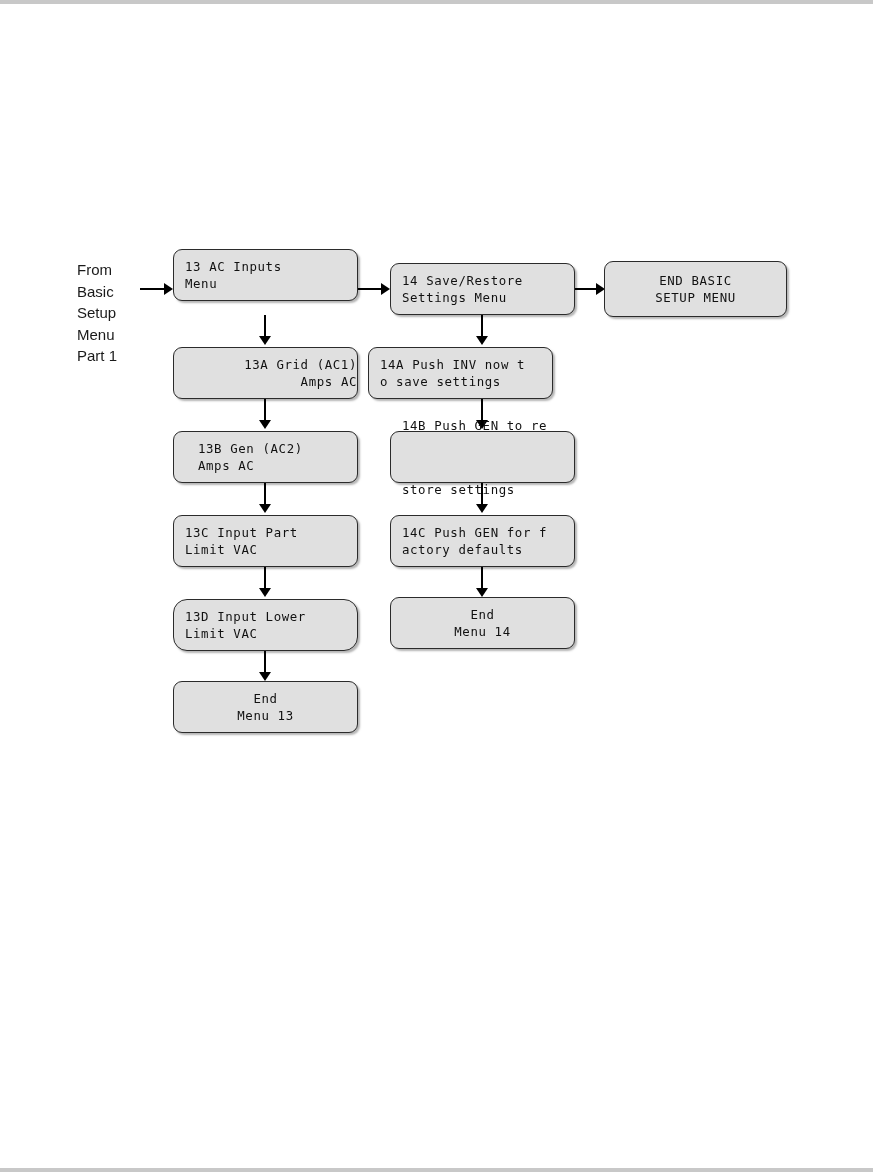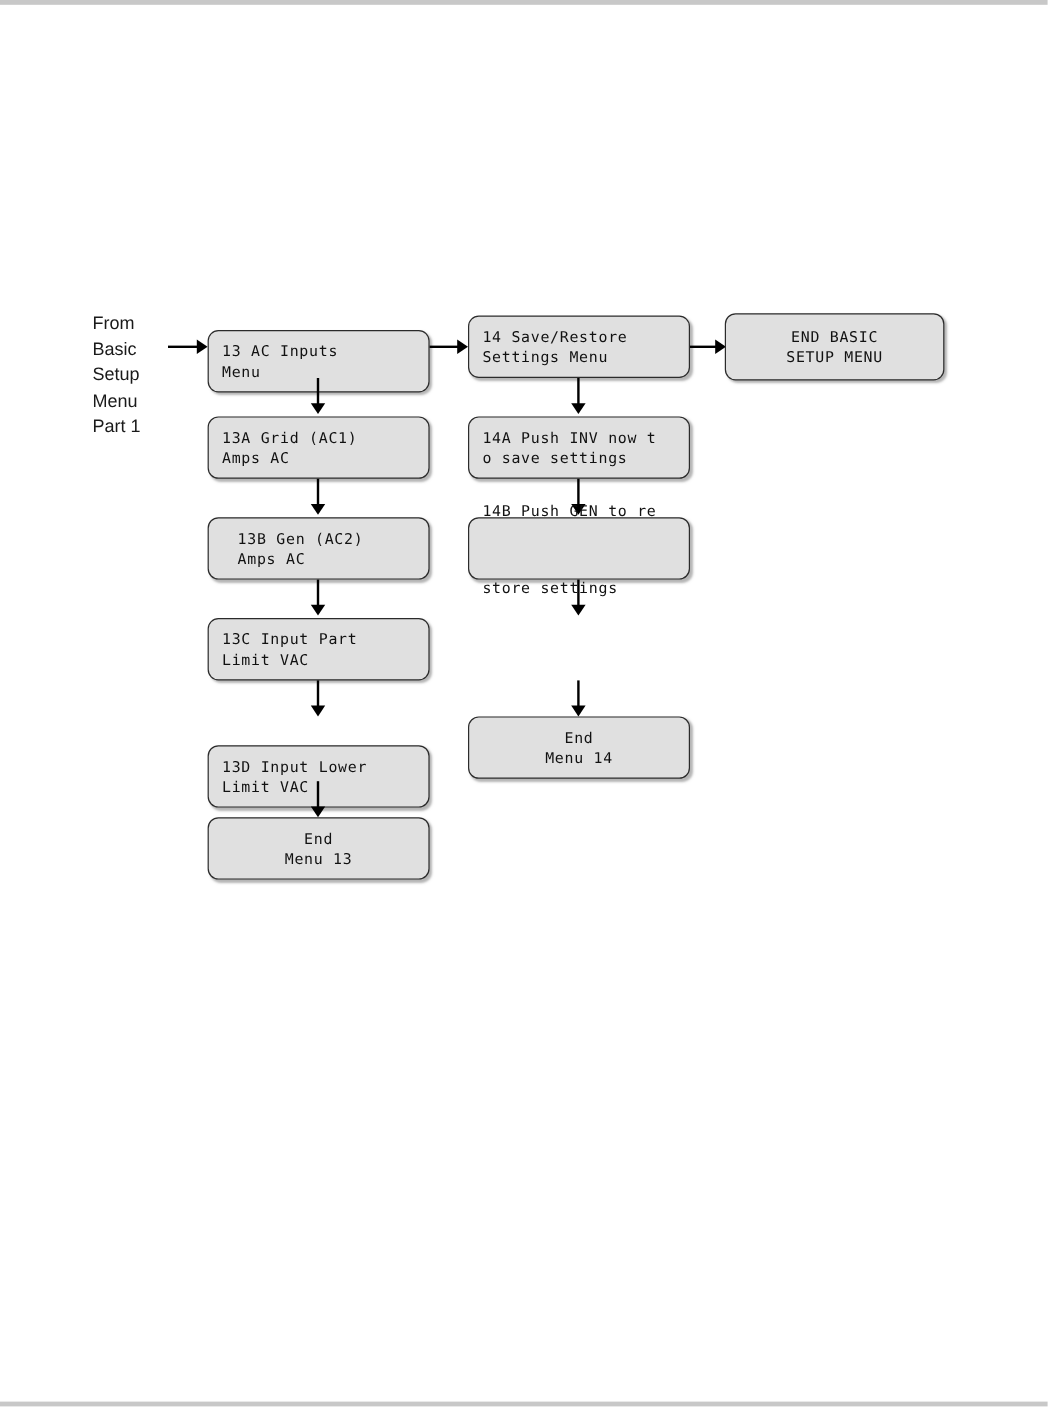--- a/index.html
+++ b/index.html
@@ -120,29 +120,29 @@
 
   <div class="entry-label">From
 Basic
 Setup
 Menu
 Part 1</div>
 
   <div class="conn-h" style="left:140px; top:288px; width:26px;"></div>
   <div class="arrowhead-right" style="left:164px; top:283px;"></div>
 
-  <div class="node align-left" style="left:173px; top:275px;">
+  <div class="node align-left" style="left:173px; top:249px;">
     <span class="line">13 AC Inputs</span>
     <span class="line">Menu</span>
   </div>
 
   <div class="conn-v" style="left:264px; top:315px; height:23px;"></div>
   <div class="arrowhead-down" style="left:259px; top:336px;"></div>
 
-  <div class="node align-left" style="left:173px; top:347px;">
+  <div class="node align-left" style="left:173px; top:347px;align-items:flex-end;">
     <span class="line">13A Grid (AC1)</span>
     <span class="line">Amps AC</span>
   </div>
 
   <div class="conn-v" style="left:264px; top:399px; height:23px;"></div>
   <div class="arrowhead-down" style="left:259px; top:420px;"></div>
 
   <div class="node align-left" style="left:173px; top:431px;padding-left:24px;">
     <span class="line">13B Gen (AC2)</span>
     <span class="line">Amps AC</span>
@@ -152,21 +152,21 @@
   <div class="arrowhead-down" style="left:259px; top:504px;"></div>
 
   <div class="node align-left" style="left:173px; top:515px;">
     <span class="line">13C Input Part</span>
     <span class="line">Limit VAC</span>
   </div>
 
   <div class="conn-v" style="left:264px; top:567px; height:23px;"></div>
   <div class="arrowhead-down" style="left:259px; top:588px;"></div>
 
-  <div class="node align-left" style="left:173px; top:621px;">
+  <div class="node align-left" style="left:173px; top:599px;border-radius:14px;">
     <span class="line">13D Input Lower</span>
     <span class="line">Limit VAC</span>
   </div>
 
   <div class="conn-v" style="left:264px; top:651px; height:23px;"></div>
   <div class="arrowhead-down" style="left:259px; top:672px;"></div>
 
   <div class="node align-center" style="left:173px; top:681px;">
     <span class="line">End</span>
     <span class="line">Menu 13</span>
@@ -176,36 +176,40 @@
   <div class="arrowhead-right" style="left:381px; top:283px;"></div>
 
   <div class="node align-left" style="left:390px; top:263px;">
     <span class="line">14 Save/Restore</span>
     <span class="line">Settings Menu</span>
   </div>
 
   <div class="conn-v" style="left:481px; top:315px; height:23px;"></div>
   <div class="arrowhead-down" style="left:476px; top:336px;"></div>
 
-  <div class="node align-left" style="left:390px; top:347px;">
+  <div class="node align-left" style="left:368px; top:347px;">
     <span class="line">14A Push INV now t</span>
     <span class="line">o save settings</span>
   </div>
 
   <div class="conn-v" style="left:481px; top:399px; height:23px;"></div>
   <div class="arrowhead-down" style="left:476px; top:420px;"></div>
 
   <div class="node align-left" style="left:390px; top:431px;gap:47px;">
     <span class="line">14B Push GEN to re</span>
     <span class="line">store settings</span>
   </div>
 
   <div class="conn-v" style="left:481px; top:483px; height:23px;"></div>
   <div class="arrowhead-down" style="left:476px; top:504px;"></div>
 
+  <div class="node align-left" style="left:390px; top:515px;">
+    <span class="line">14C Push GEN for f</span>
+    <span class="line">actory defaults</span>
+  </div>
 
   <div class="conn-v" style="left:481px; top:567px; height:23px;"></div>
   <div class="arrowhead-down" style="left:476px; top:588px;"></div>
 
   <div class="node align-center" style="left:390px; top:597px;">
     <span class="line">End</span>
     <span class="line">Menu 14</span>
   </div>
 
   <div class="conn-h" style="left:575px; top:288px; width:26px;"></div>

